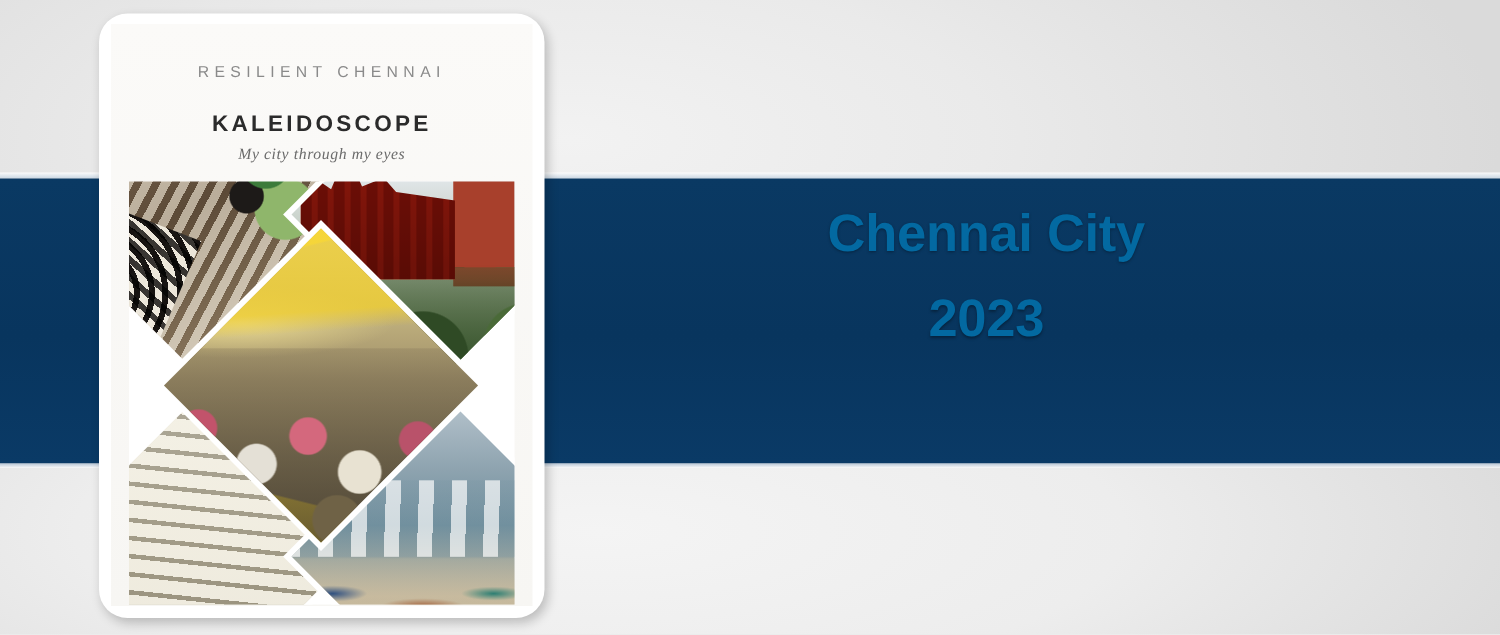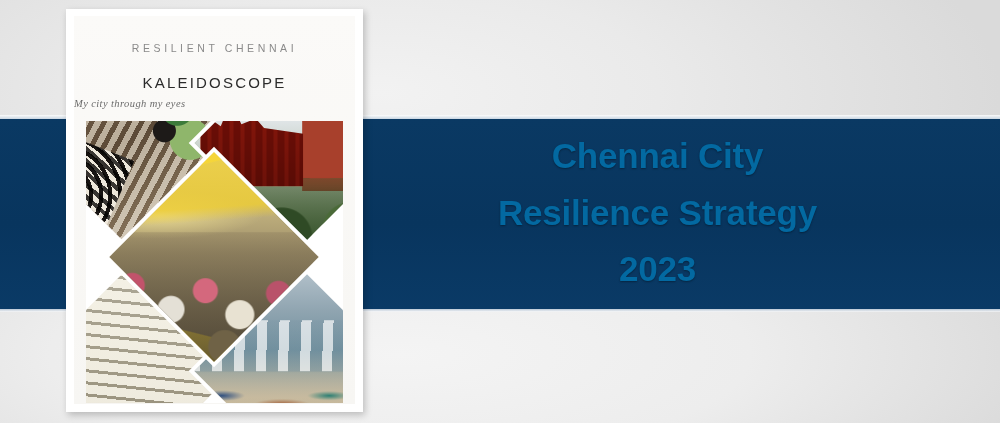--- a/index.html
+++ b/index.html
@@ -72,20 +72,21 @@
   
   .book {
     position: absolute;
     left: 66px;
     top: 9px;
     width: 297px;
     height: 403px;
     background: #ffffff;
     box-shadow: 2px 3px 7px rgba(0,0,0,0.22);
     overflow: hidden;
+    border-radius: 19px;
   }
   .book-inner {
     position: absolute;
     left: 8px; top: 7px; right: 8px; bottom: 8px;
     background: linear-gradient(180deg, #fbfaf8 0%, #f7f6f3 100%);
     overflow: hidden;
   }
   .cover-eyebrow {
     position: absolute;
     top: 26px; left: 0; right: 0;
@@ -93,28 +94,28 @@
     font-size: 10.5px;
     letter-spacing: 3.6px;
     color: #8a8a8a;
     font-weight: normal;
   }
   .cover-title {
     position: absolute;
     top: 58px; left: 0; right: 0;
     text-align: center;
     font-size: 15px;
-    font-weight: normal;
+    font-weight: bold;
     letter-spacing: 2.2px;
     color: #2b2b2b;
   }
   .cover-sub {
     position: absolute;
     top: 82px; left: 0; right: 0;
-    text-align: left;
+    text-align: center;
     font-size: 10.5px;
     font-style: italic;
     color: #6b6b6b;
     font-family: "Liberation Serif", serif;
     letter-spacing: 0.4px;
   }
 
   
   .collage {
     position: absolute;
@@ -297,21 +298,20 @@
 
   <div class="bg-base"></div>
   <div class="bg-lower"></div>
 
   <div class="band-hi-top"></div>
   <div class="band"></div>
   <div class="band-hi-bottom"></div>
 
   <div class="title-block">
     <span class="line">Chennai City</span>
-    <span class="line">Resilience Strategy</span>
     <span class="line">2023</span>
   </div>
 
   <div class="book">
     <div class="book-inner">
 
       <div class="cover-eyebrow">RESILIENT CHENNAI</div>
       <div class="cover-title">KALEIDOSCOPE</div>
       <div class="cover-sub">My city through my eyes</div>
 

